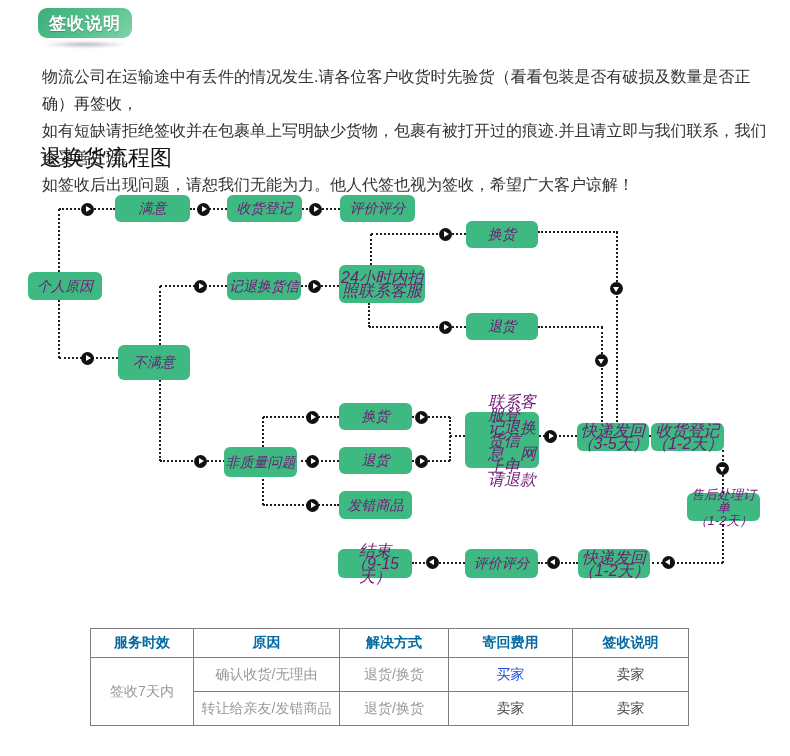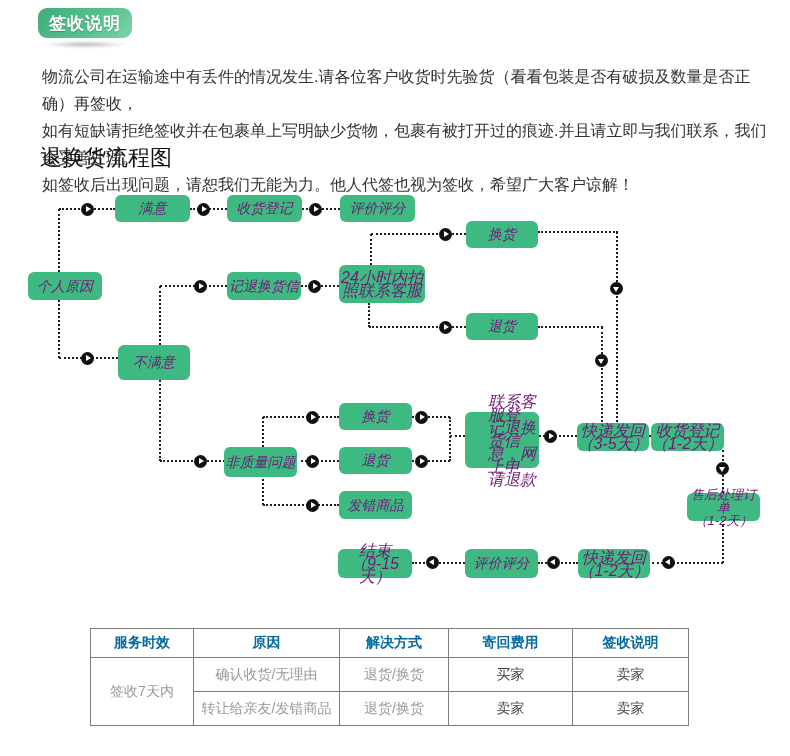--- a/index.html
+++ b/index.html
@@ -37,21 +37,21 @@
   .arr.l::after{left:3px;top:3px;border-width:3.5px 5px 3.5px 0;border-right-color:#fff;}
   
   table.svc{position:absolute;left:90px;top:628px;width:598px;border-collapse:collapse;
        table-layout:fixed;font-size:14px;}
   table.svc th,table.svc td{border:1px solid #7e7e7e;text-align:center;vertical-align:middle;
        padding:0;}
   table.svc th{height:28px;font-weight:bold;color:#0369a1;}
   table.svc td{height:33px;}
   .c-gray{color:#999;}
   .c-dark{color:#4a4a4a;}
-  .c-red{color:#404040;margin-left:44px;}
+  .c-red{color:#1d4ed8;margin-left:44px;}
 </style>
 </head>
 <body>
 
 <div class="tab">签收说明</div>
 <div class="tab-shadow"></div>
 
 <p class="notice">物流公司在运输途中有丢件的情况发生.请各位客户收货时先验货（看看包装是否有破损及数量是否正确）再签收，
 如有短缺请拒绝签收并在包裹单上写明缺少货物，包裹有被打开过的痕迹.并且请立即与我们联系，我们会妥善处理。
 如签收后出现问题，请恕我们无能为力。他人代签也视为签收，希望广大客户谅解！</p>

